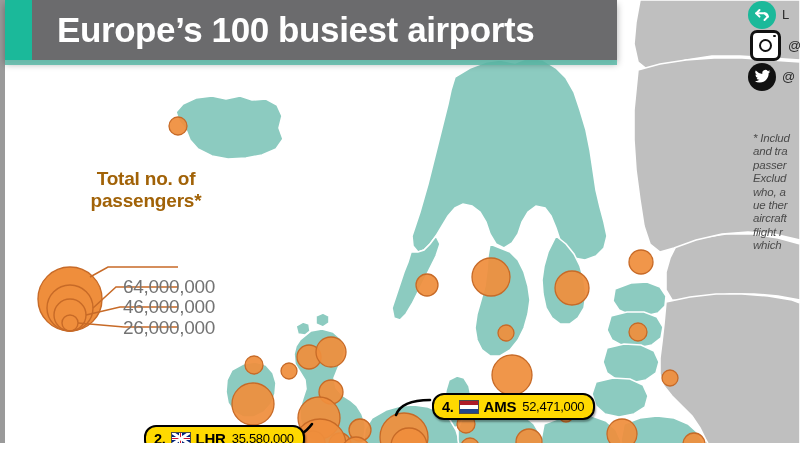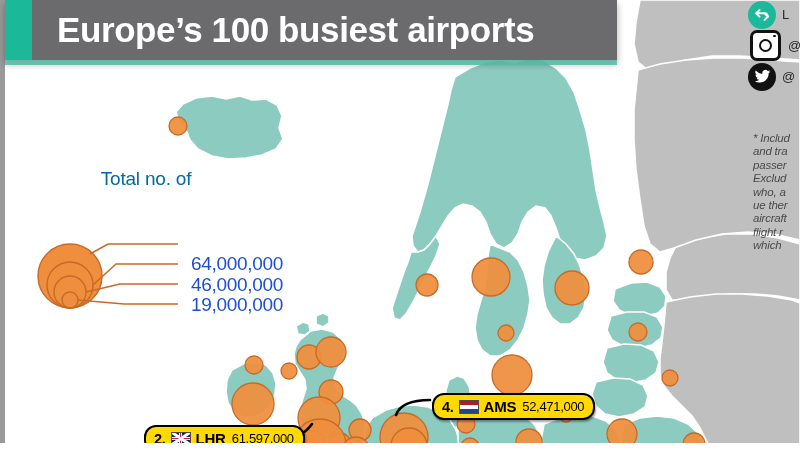--- a/index.html
+++ b/index.html
@@ -71,47 +71,46 @@
 
   
   .legend {
     position: absolute;
     left: 28px;
     top: 168px;
     width: 250px;
   }
   .legend-title {
     font-size: 19px;
-    font-weight: normal;
-    color: #0369a1;
+    font-weight: bold;
+    color: #a16207;
     text-align: center;
     width: 180px;
     margin-left: 28px;
     line-height: 1.18;
     letter-spacing: -0.2px;
   }
   .legend-graphic {
     position: relative;
     width: 250px;
     height: 120px;
     margin-top: 8px;
   }
   .legend-values {
     position: absolute;
     left: 95px;
     top: 56px;
     width: 160px;
   }
   .legend-value {
     font-size: 19px;
-    color: #1d4ed8;
+    color: #737373;
     line-height: 20.5px;
     letter-spacing: -0.3px;
     white-space: nowrap;
-    text-align: right;
   }
 
   
   .callout {
     position: absolute;
     display: flex;
     align-items: center;
     height: 23px;
     background: #ffd900;
     border: 2.2px solid #000000;
@@ -406,53 +405,54 @@
 
   <div class="title-banner">
     <div class="title-accent"></div>
     <div class="title-text">Europe’s 100 busiest airports</div>
   </div>
   <div class="title-underline"></div>
 
   <div class="legend">
     <div class="legend-title">
       <div>Total no. of</div>
+      <div>passengers*</div>
     </div>
 
     <div class="legend-graphic">
       <svg width="250" height="120" viewBox="0 0 250 120">
 
         <circle cx="42" cy="78" r="32" fill="#ef8e3c" stroke="#c76a27" stroke-width="1.4"></circle>
         <circle cx="42" cy="87" r="23" fill="none" stroke="#c76a27" stroke-width="1.4"></circle>
         <circle cx="42" cy="94" r="16" fill="none" stroke="#c76a27" stroke-width="1.4"></circle>
         <circle cx="42" cy="102" r="8" fill="none" stroke="#c76a27" stroke-width="1.4"></circle>
 
         <path d="M62 56 L80 46 L150 46" fill="none" stroke="#c76a27" stroke-width="1.5"></path>
         <path d="M65 87 L88 66 L150 66" fill="none" stroke="#c76a27" stroke-width="1.5"></path>
         <path d="M58 94 L92 86 L150 86" fill="none" stroke="#c76a27" stroke-width="1.5"></path>
         <path d="M50 102 L96 106 L150 106" fill="none" stroke="#c76a27" stroke-width="1.5"></path>
       </svg>
       <div class="legend-values">
         <div class="legend-value">64,000,000</div>
         <div class="legend-value">46,000,000</div>
-        <div class="legend-value">19,000,000</div>
+        <div class="legend-value">26,000,000</div>
       </div>
     </div>
   </div>
 
   <div class="callout" style="left:144px; top:425px;">
     <span class="callout-rank">2.</span>
     <span class="callout-flag flag-uk">
       <span class="flag-uk-cross-h"></span>
       <span class="flag-uk-cross-v"></span>
       <span class="flag-uk-red-h"></span>
       <span class="flag-uk-red-v"></span>
     </span>
     <span class="callout-code">LHR</span>
-    <span class="callout-num">61,597,000</span>
+    <span class="callout-num">35,580,000</span>
   </div>
 
   <div class="callout" style="left:432px; top:393px;">
     <span class="callout-rank">4.</span>
     <span class="callout-flag">
       <span class="flag-nl-r"></span>
       <span class="flag-nl-w"></span>
       <span class="flag-nl-b"></span>
     </span>
     <span class="callout-code">AMS</span>

